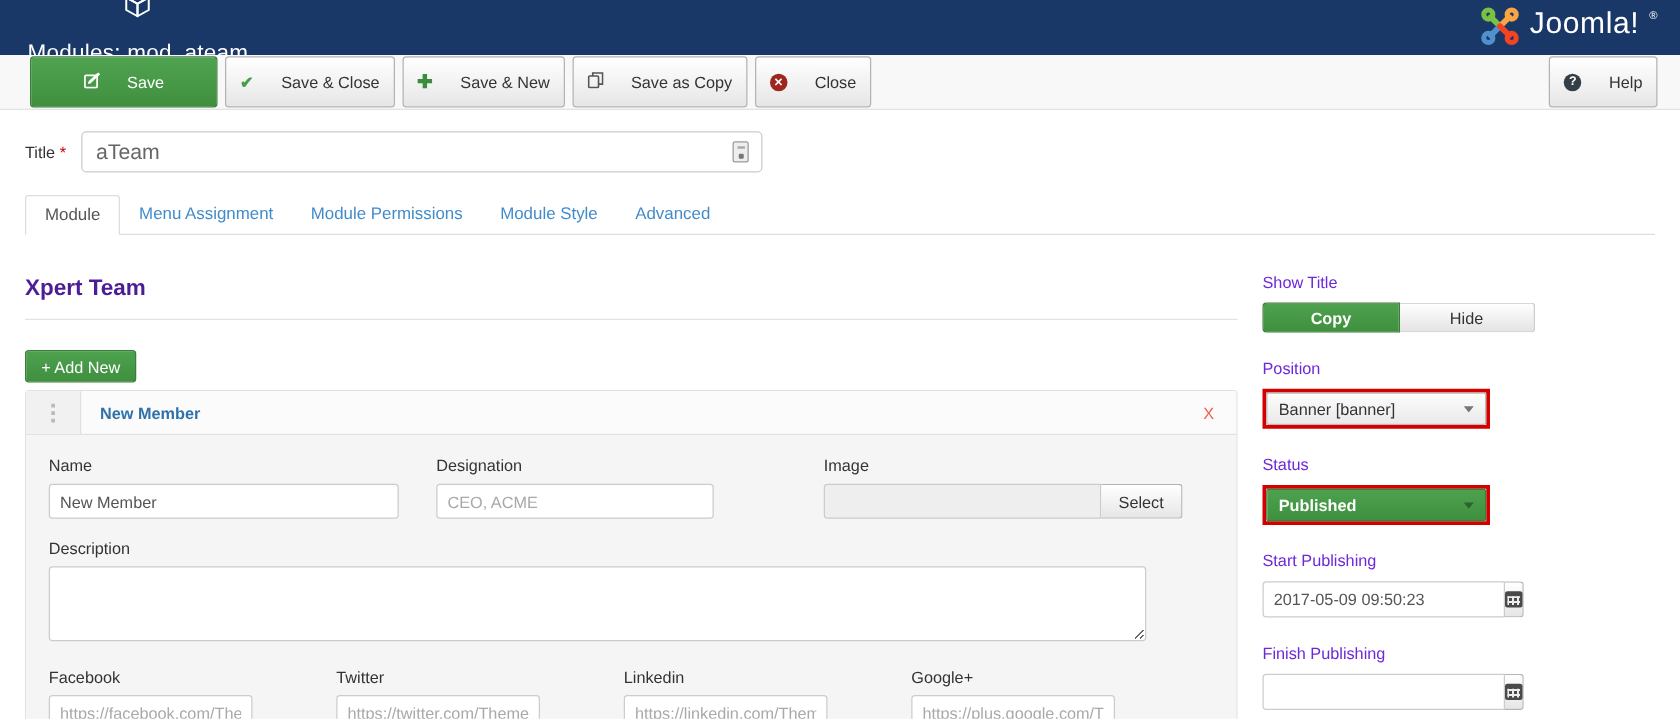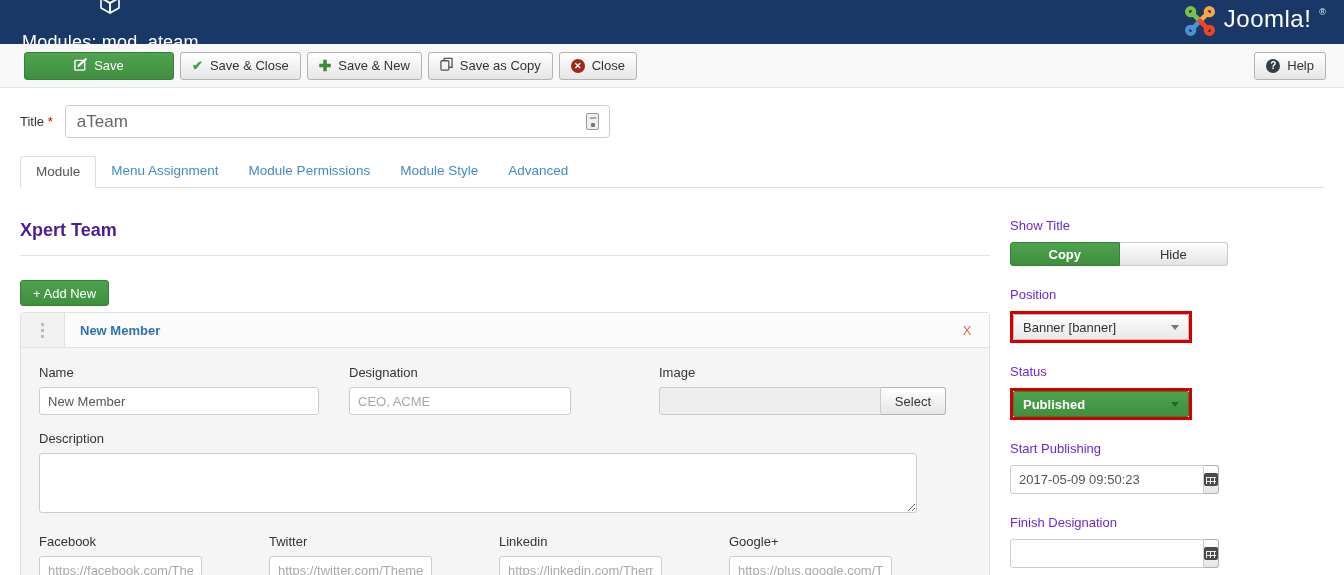--- a/index.html
+++ b/index.html
@@ -12,22 +12,22 @@
   .appbar-left { display:flex; align-items:center; gap:14px;flex-direction:column; }
   .appbar-title { color:#fff; font-size:18px; font-weight:400; letter-spacing:.2px; }
   .joomla-logo { display:flex; align-items:flex-start; gap:8px; }
   .joomla-word { color:#fff; font-size:24px; font-weight:400; letter-spacing:.5px; }
   .joomla-reg { color:#fff; font-size:9px; margin-top:2px; }
 
   
   .toolbar { height:44px; background:#f8f8f8; border-bottom:1px solid #e2e2e2;
     display:flex; align-items:center; justify-content:space-between; padding:0 18px 0 24px; }
   .toolbar-group { display:flex; gap:6px; }
-  .btn { display:inline-flex; align-items:center; justify-content:center; gap:7px;
-    height:28px; padding:0 11px; border:1px solid #b3b3b3; border-radius:3px;
+  .btn { display:inline-flex; align-items:center; justify-content:center; gap:22px;
+    height:41px; padding:0 11px; border:1px solid #b3b3b3; border-radius:3px;
     background:linear-gradient(#ffffff,#e6e6e6); color:#333; font-size:13px; cursor:pointer; }
   .btn-success { background:linear-gradient(#50a350,#3f8f3f); border-color:#38803 8;
     border-color:#388038; color:#fff; width:150px; font-weight:400; }
   .icon-check { color:#479e47; font-weight:bold; font-size:13px; }
   .icon-plus  { color:#3d8b3d; font-weight:bold; font-size:15px; line-height:1; }
   .icon-copy  { color:#555; }
   .icon-close-circle { width:14px; height:14px; border-radius:50%; background:#9d261d;
     color:#fff; font-size:9px; line-height:14px; text-align:center; font-weight:bold; }
   .icon-help-circle { width:14px; height:14px; border-radius:50%; background:#333e47;
     color:#fff; font-size:10px; line-height:14px; text-align:center; font-weight:bold; }
@@ -334,21 +334,21 @@
       <label class="side-label">Start Publishing</label>
       <div class="date-group">
         <input class="date-input" type="text" value="2017-05-09 09:50:23" style="">
         <button class="btn-cal">
           <span class="cal-glyph"></span>
         </button>
       </div>
     </div>
 
     <div class="side-field">
-      <label class="side-label">Finish Designation</label>
+      <label class="side-label">Finish Publishing</label>
       <div class="date-group">
         <input class="date-input" type="text" value="" style="">
         <button class="btn-cal">
           <span class="cal-glyph"></span>
         </button>
       </div>
     </div>
 
   </div>
 </div>

